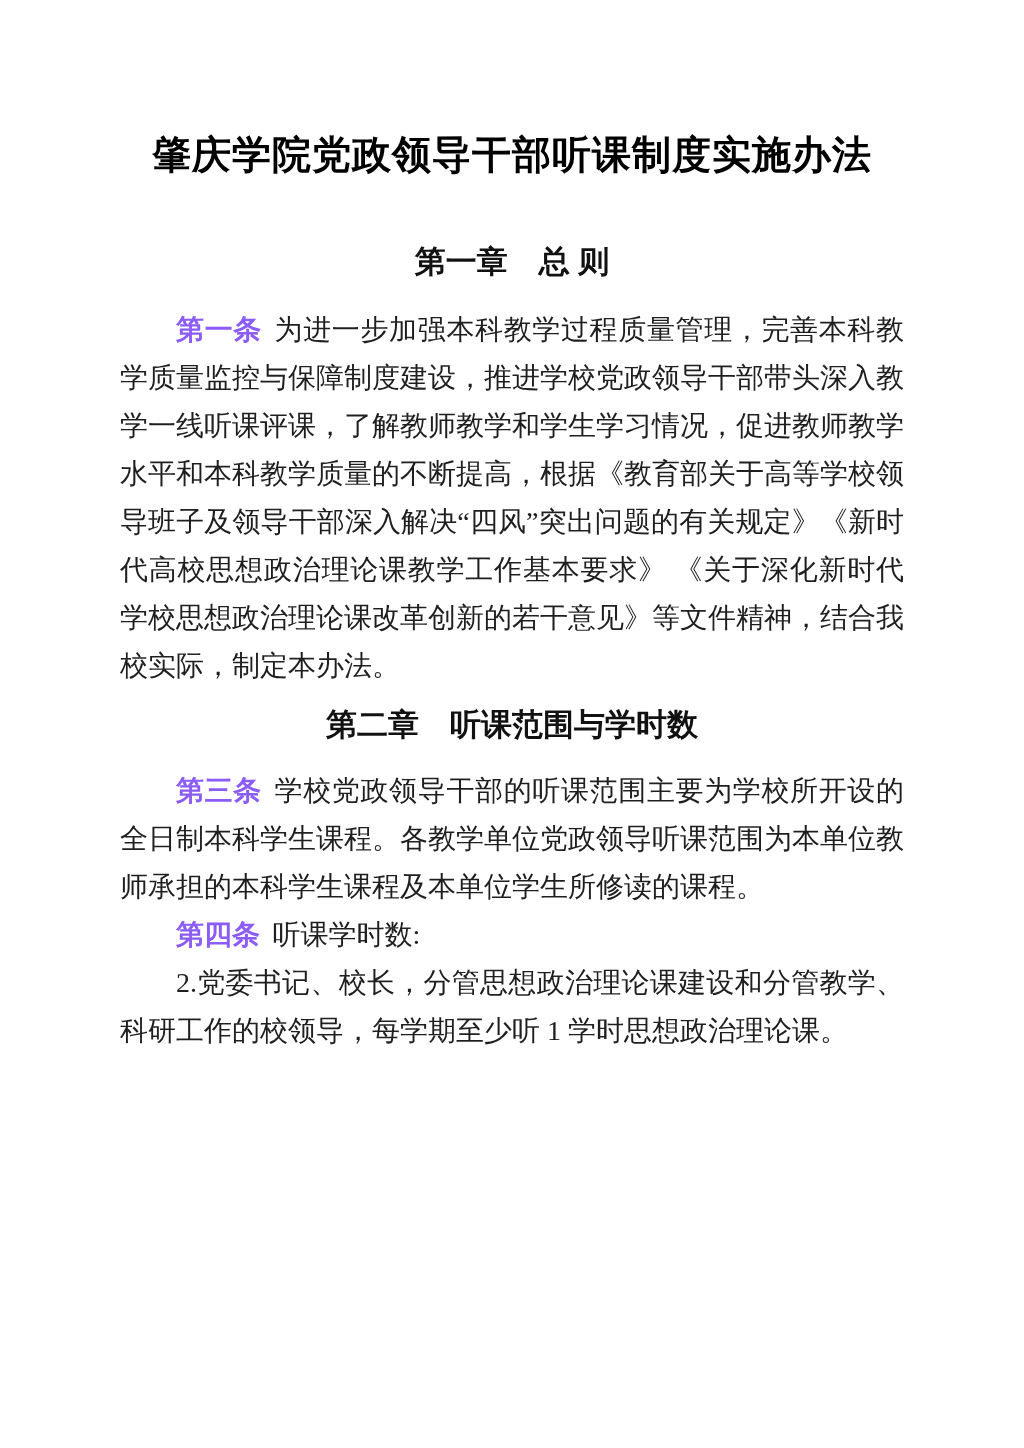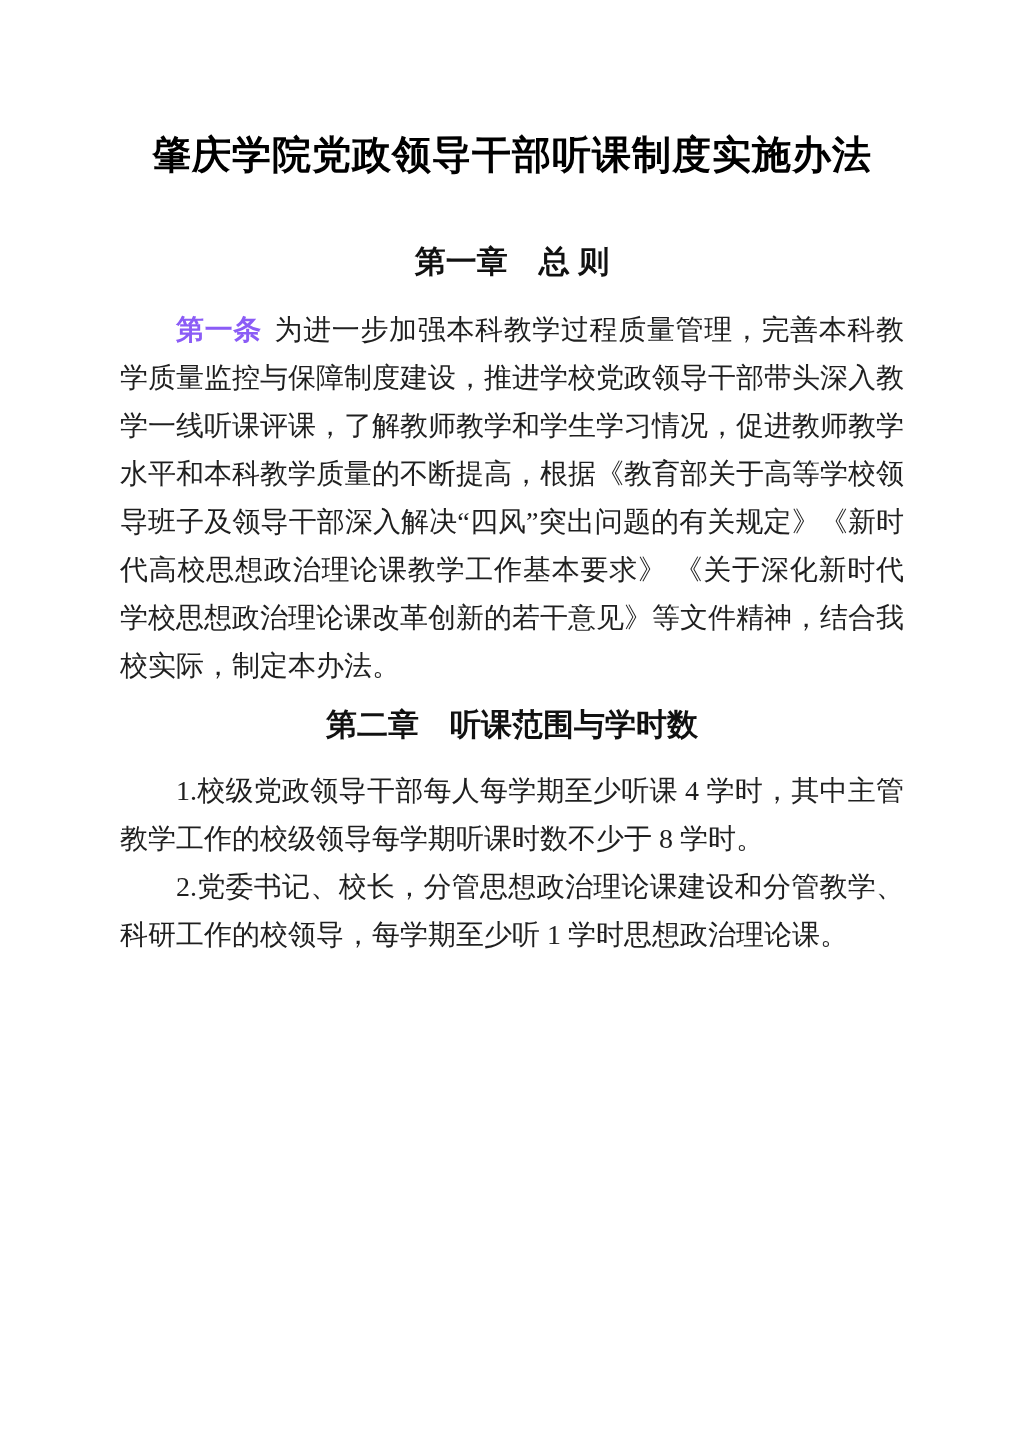--- a/index.html
+++ b/index.html
@@ -78,23 +78,24 @@
 
   <div class="body-block">
 
     <h2 class="chapter-heading ch1">第一章　总 则</h2>
 
     <p class="para"><span class="article-label">第一条</span><span>为进一步加强本科教学过程质量管理，完善本科教学质量监控与保障制度建设，推进学校党政领导干部带头深入教学一线听课评课，了解教师教学和学生学习情况，促进教师教学水平和本科教学质量的不断提高，根据《教育部关于高等学校领导班子及领导干部深入解决“四风”突出问题的有关规定》《新时代高校思想政治理论课教学工作基本要求》 《关于深化新时代学校思想政治理论课改革创新的若干意见》等文件精神，结合我校实际，制定本办法。</span></p>
 
 
     <h2 class="chapter-heading ch2">第二章　听课范围与学时数</h2>
 
+    <p class="para"><span class="article-label">第三条</span><span>学校党政领导干部的听课范围主要为学校所开设的全日制本科学生课程。各教学单位党政领导听课范围为本单位教师承担的本科学生课程及本单位学生所修读的课程。</span></p>
 
+    <p class="para"><span class="article-label">第四条</span><span>听课学时数:</span></p>
 
-    <p class="para">1.校级党政领导干部每人每学期至少听课 4 学时，其中主管教学工作的校级领导每学期听课时数不少于 8 学时。</p>
 
     <p class="para">2.党委书记、校长，分管思想政治理论课建设和分管教学、科研工作的校领导，每学期至少听 1 学时思想政治理论课。</p>
 
   </div>
 
   <div class="page-number">– 2 –</div>
 
 </div>
 
 </body></html>

